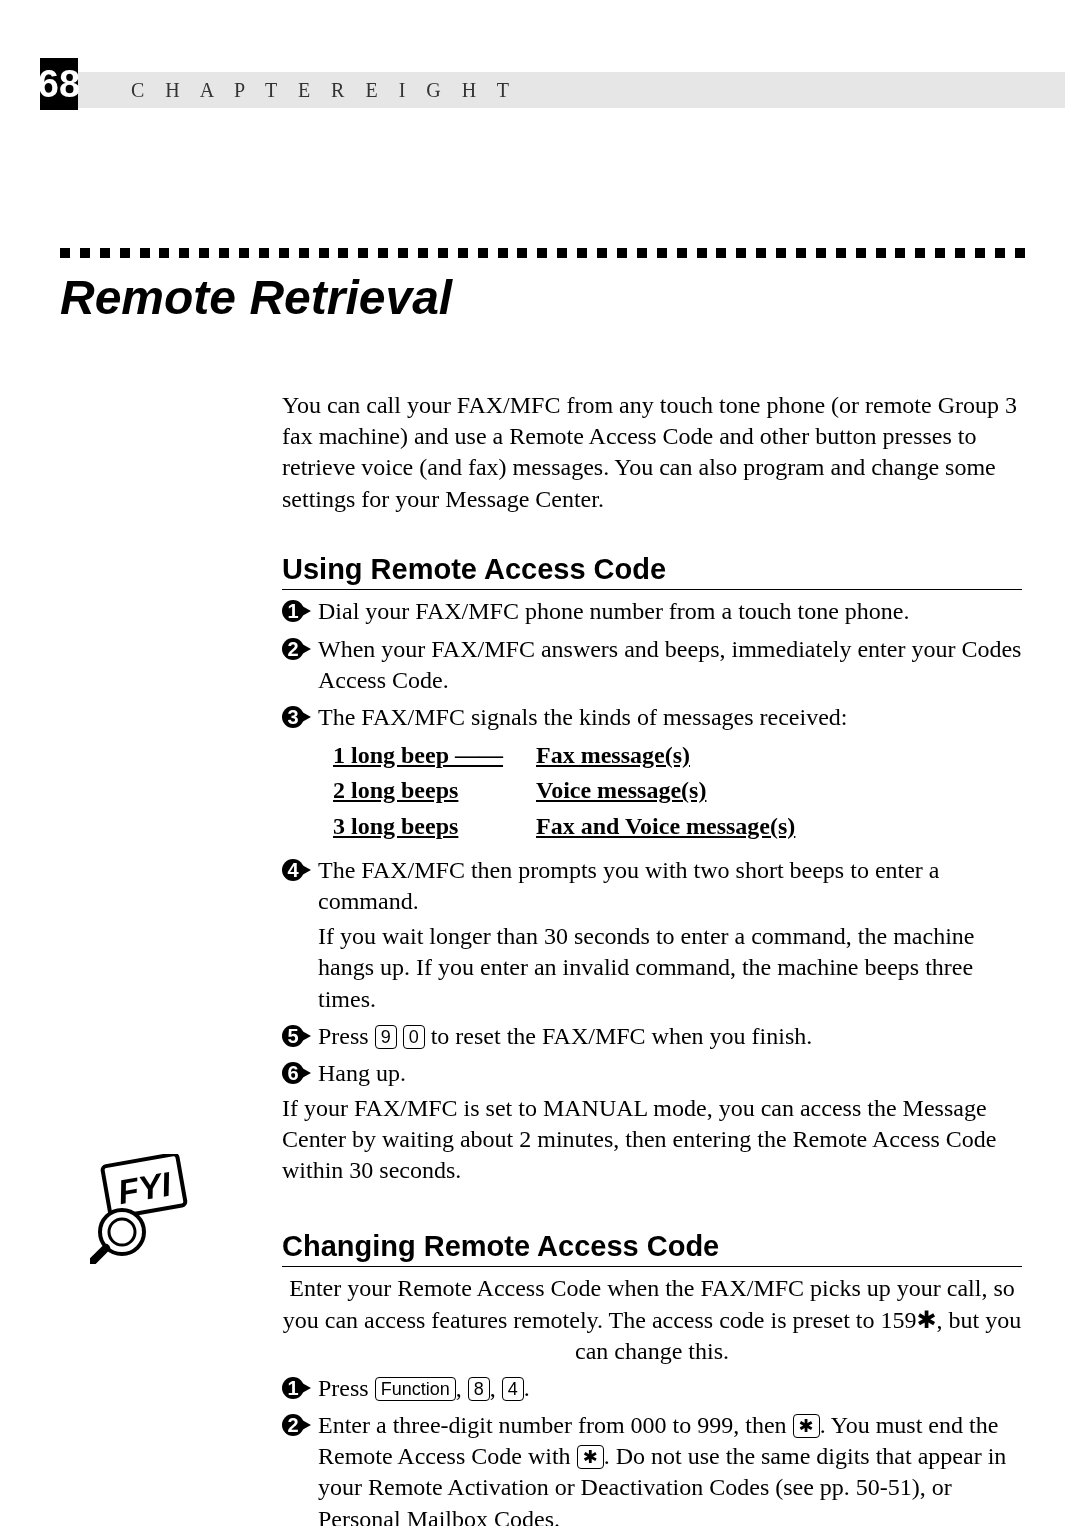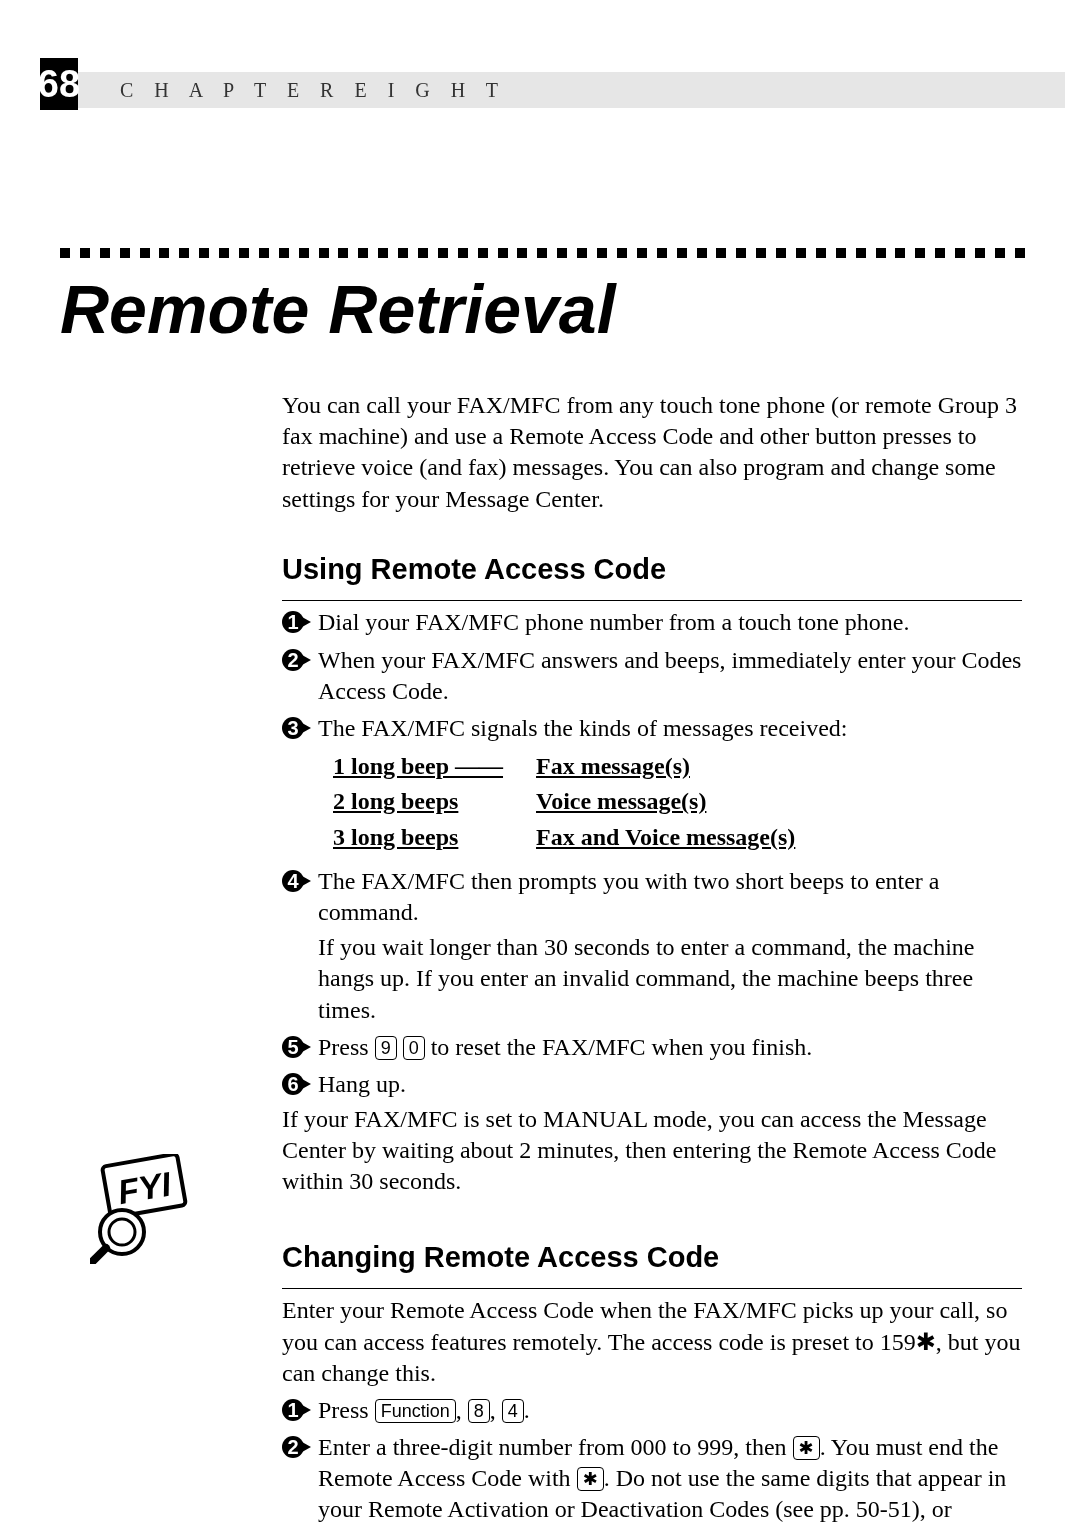--- a/index.html
+++ b/index.html
@@ -8,21 +8,21 @@
     width: 1080px;
     height: 1526px;
     background: #fff;
     font-family: "Times New Roman", Times, serif;
     color: #000;
     position: relative;
   }
   .header-band {
     position: absolute;
     top: 72px;
-    left: 40px;
+    left: 51px;
     right: 15px;
     height: 36px;
     background: #e6e6e6;
     display: flex;
     align-items: center;
   }
   .page-num-box {
     position: absolute;
     top: 58px;
     left: 40px;
@@ -58,41 +58,41 @@
     height: 10px;
     background: #000;
   }
   h1.page-title {
     position: absolute;
     top: 270px;
     left: 60px;
     font-family: Arial, Helvetica, sans-serif;
     font-style: italic;
     font-weight: 900;
-    font-size: 68px;
+    font-size: 48px;
     margin: 0;
   }
   .content {
     position: absolute;
     top: 390px;
     left: 282px;
     width: 740px;
     font-size: 24px;
     line-height: 1.3;
   }
   .intro {
     margin-bottom: 36px;
   }
   h2.section {
     font-family: Arial, Helvetica, sans-serif;
     font-weight: 900;
     font-size: 29px;
     margin: 0 0 4px 0;
     border-bottom: 1px solid #000;
-    padding-bottom: 12px;
+    padding-bottom: 1px;
   }
   .step {
     display: flex;
     align-items: flex-start;
     margin-top: 6px;
   }
   .step-num {
     flex: 0 0 30px;
     position: relative;
     height: 26px;
@@ -153,21 +153,21 @@
     left: 90px;
     top: 1154px;
     width: 110px;
     height: 110px;
     font-style: italic;
     font-family: Arial Black, Arial, sans-serif;
     font-size: 36px;
     line-height: 0.8;
   }
   .sect2 { margin-top: 12px; }
-  .intro2 { margin-top: 6px; margin-bottom: 4px; }
+  .intro2 { margin-top: 6px; margin-bottom: 4px; text-align: center; }
 </style>
 </head>
 <body>
 
 <div class="header-band">
   <span class="chapter-label">C H A P T E R   E I G H T</span>
 </div>
 <div class="page-num-box">68</div>
 
 <div class="dotted" id="dotted">

